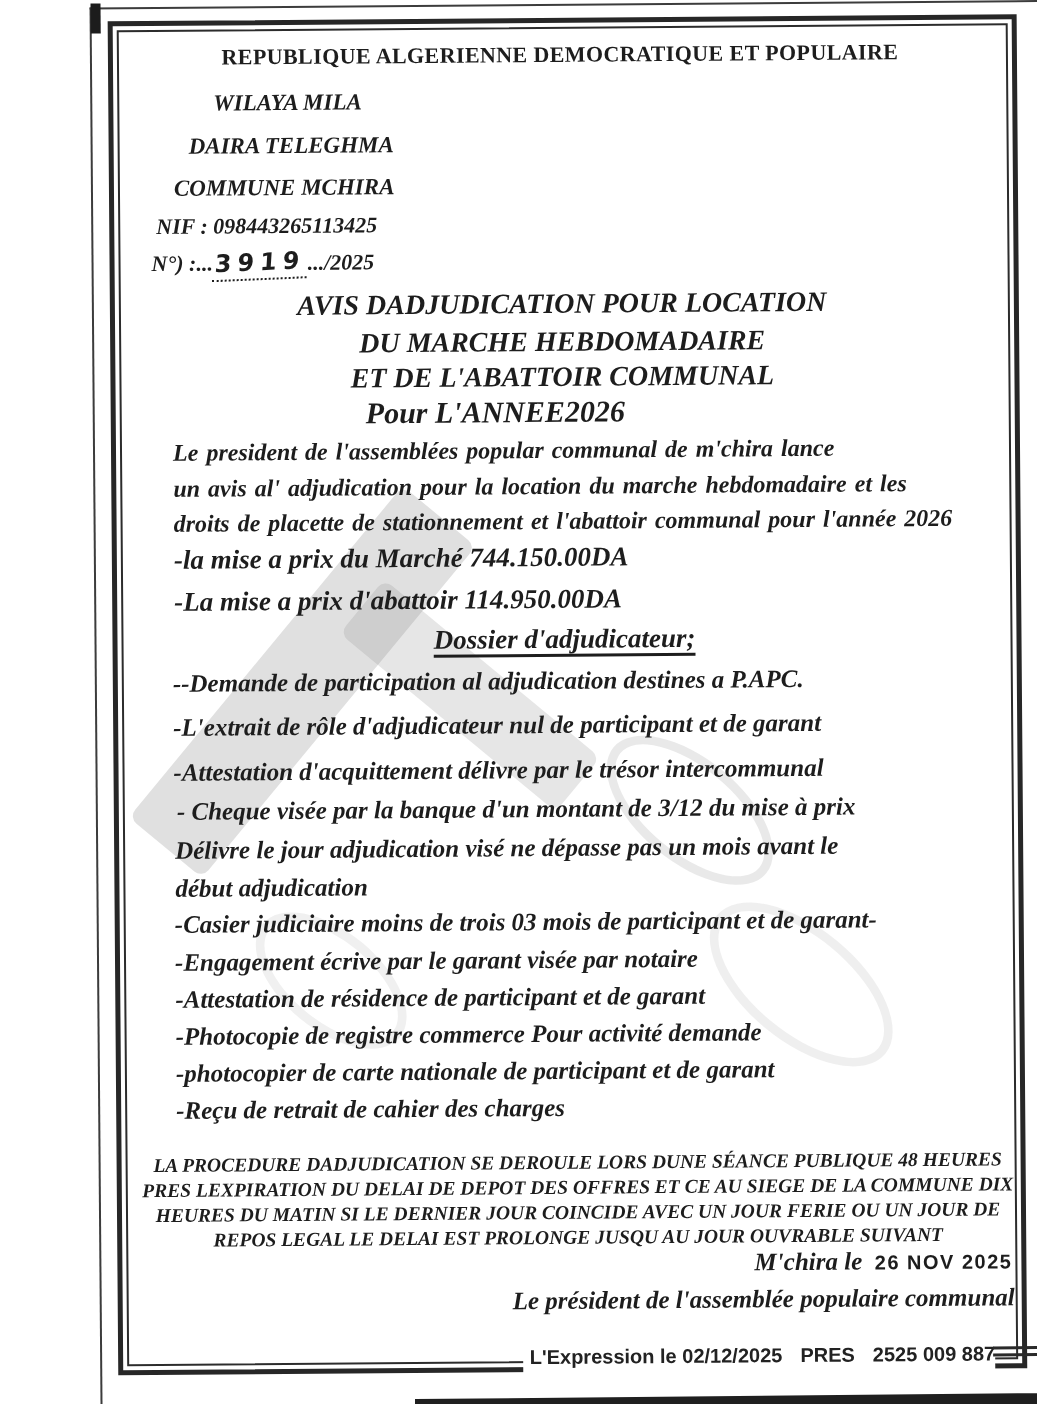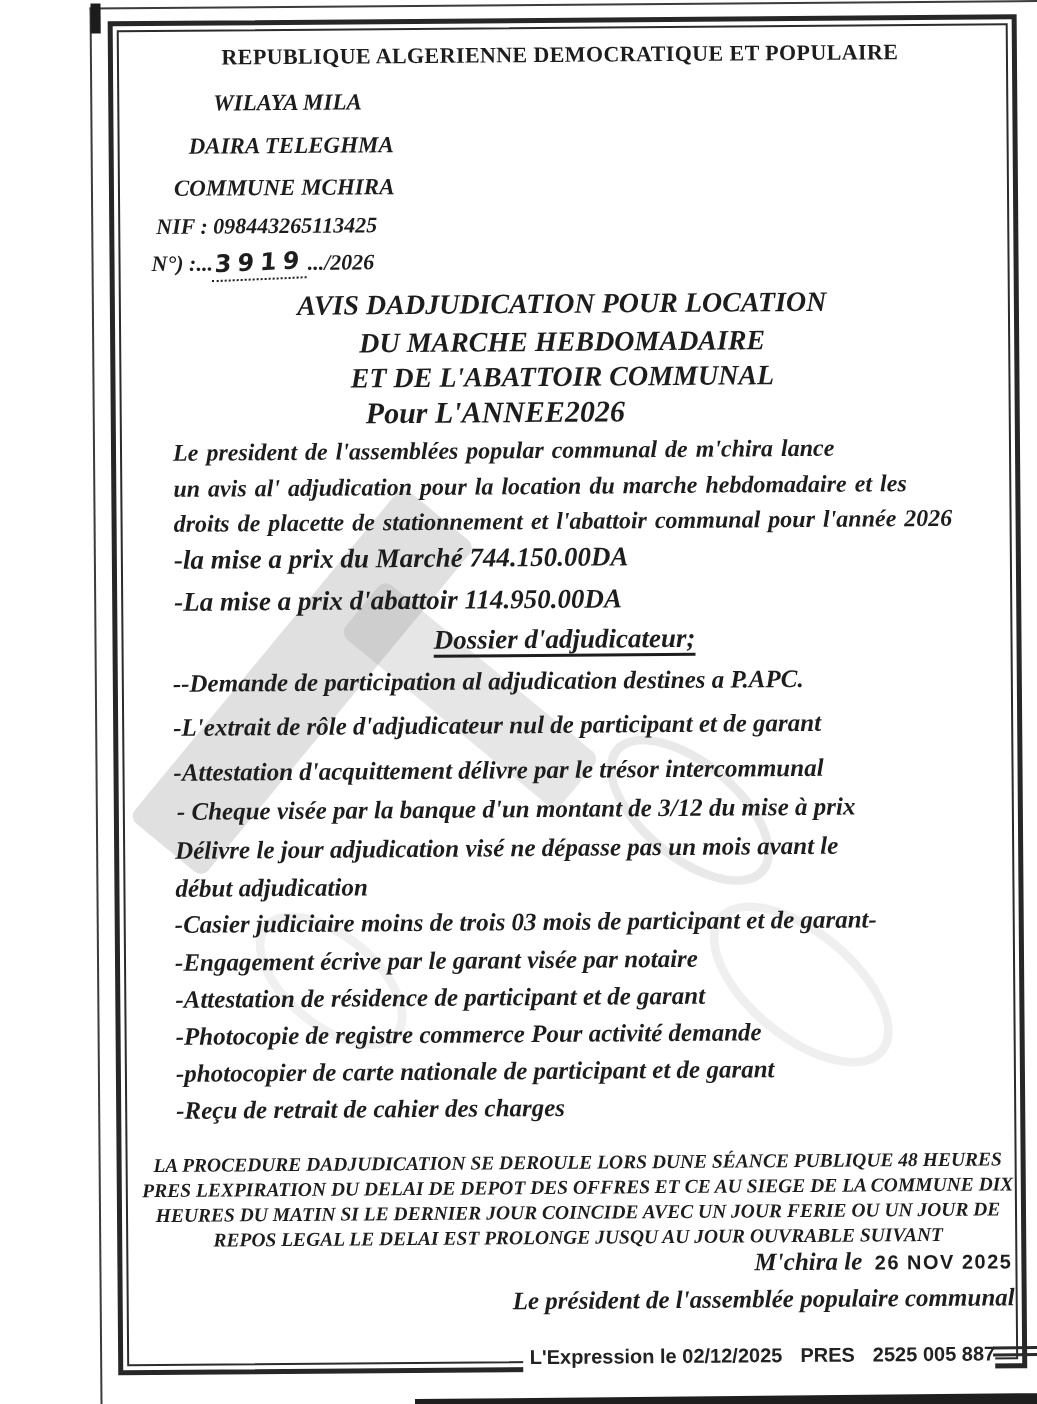--- a/index.html
+++ b/index.html
@@ -80,21 +80,21 @@
     <div class="corner-tab"></div>
     <div class="frame-thick"></div>
     <div class="frame-thin"></div>
 
     <div class="t center upright" style="top:42px; font-size:22px; letter-spacing:0.4px;">REPUBLIQUE ALGERIENNE DEMOCRATIQUE ET POPULAIRE</div>
     <div class="t" style="left:218px; top:88px; font-size:23px;">WILAYA MILA</div>
     <div class="t" style="left:193px; top:131px; font-size:23px;">DAIRA TELEGHMA</div>
     <div class="t" style="left:178px; top:173px; font-size:23px;">COMMUNE MCHIRA</div>
     <div class="t" style="left:160px; top:211px; font-size:22px;">NIF : 098443265113425</div>
     <div class="t" style="left:155px; top:247px; font-size:22px;">
-      <span>N°) :...</span><span class="hand">3919</span><span>.../2026</span>
+      <span>N°) :...</span><span class="hand">3919</span><span>.../2025</span>
     </div>
 
     <div class="t center" style="top:288px; font-size:28px;">AVIS DADJUDICATION POUR LOCATION</div>
     <div class="t center" style="top:326px; font-size:28px;">DU MARCHE HEBDOMADAIRE</div>
     <div class="t center" style="top:361px; font-size:28px;">ET DE L'ABATTOIR COMMUNAL</div>
     <div class="t" style="left:368px; top:395px; font-size:30px;">Pour L'ANNEE2026</div>
 
     <div class="t" style="left:175px; top:437px; font-size:24px; word-spacing:2px;">Le president  de l'assemblées popular  communal de  m'chira lance</div>
     <div class="t" style="left:175px; top:473px; font-size:24px; word-spacing:2px;">un avis  al' adjudication pour la location du marche hebdomadaire et les</div>
     <div class="t" style="left:175px; top:508px; font-size:24px; word-spacing:2px;">droits de placette de  stationnement et l'abattoir communal pour  l'année 2026</div>
@@ -123,21 +123,21 @@
 
     <div class="t" style="left:540px; width:468px; top:1250px; font-size:25px; text-align:right;">
       <span>M'chira le</span>&nbsp;
       <span class="stamp">26 NOV 2025</span>
     </div>
     <div class="t" style="left:420px; width:590px; top:1287px; font-size:25px; text-align:right;">Le président de l'assemblée populaire communal</div>
 
     <div class="pub-strip">
       <span>L'Expression le 02/12/2025</span>
       <span>PRES</span>
-      <span>2525 005 887</span>
+      <span>2525 009 887</span>
     </div>
     <div class="rule-right">
         <div></div>
         <div></div>
       </div>
 
   </div>
 
   <div class="bottom-band"></div>
 </div>

